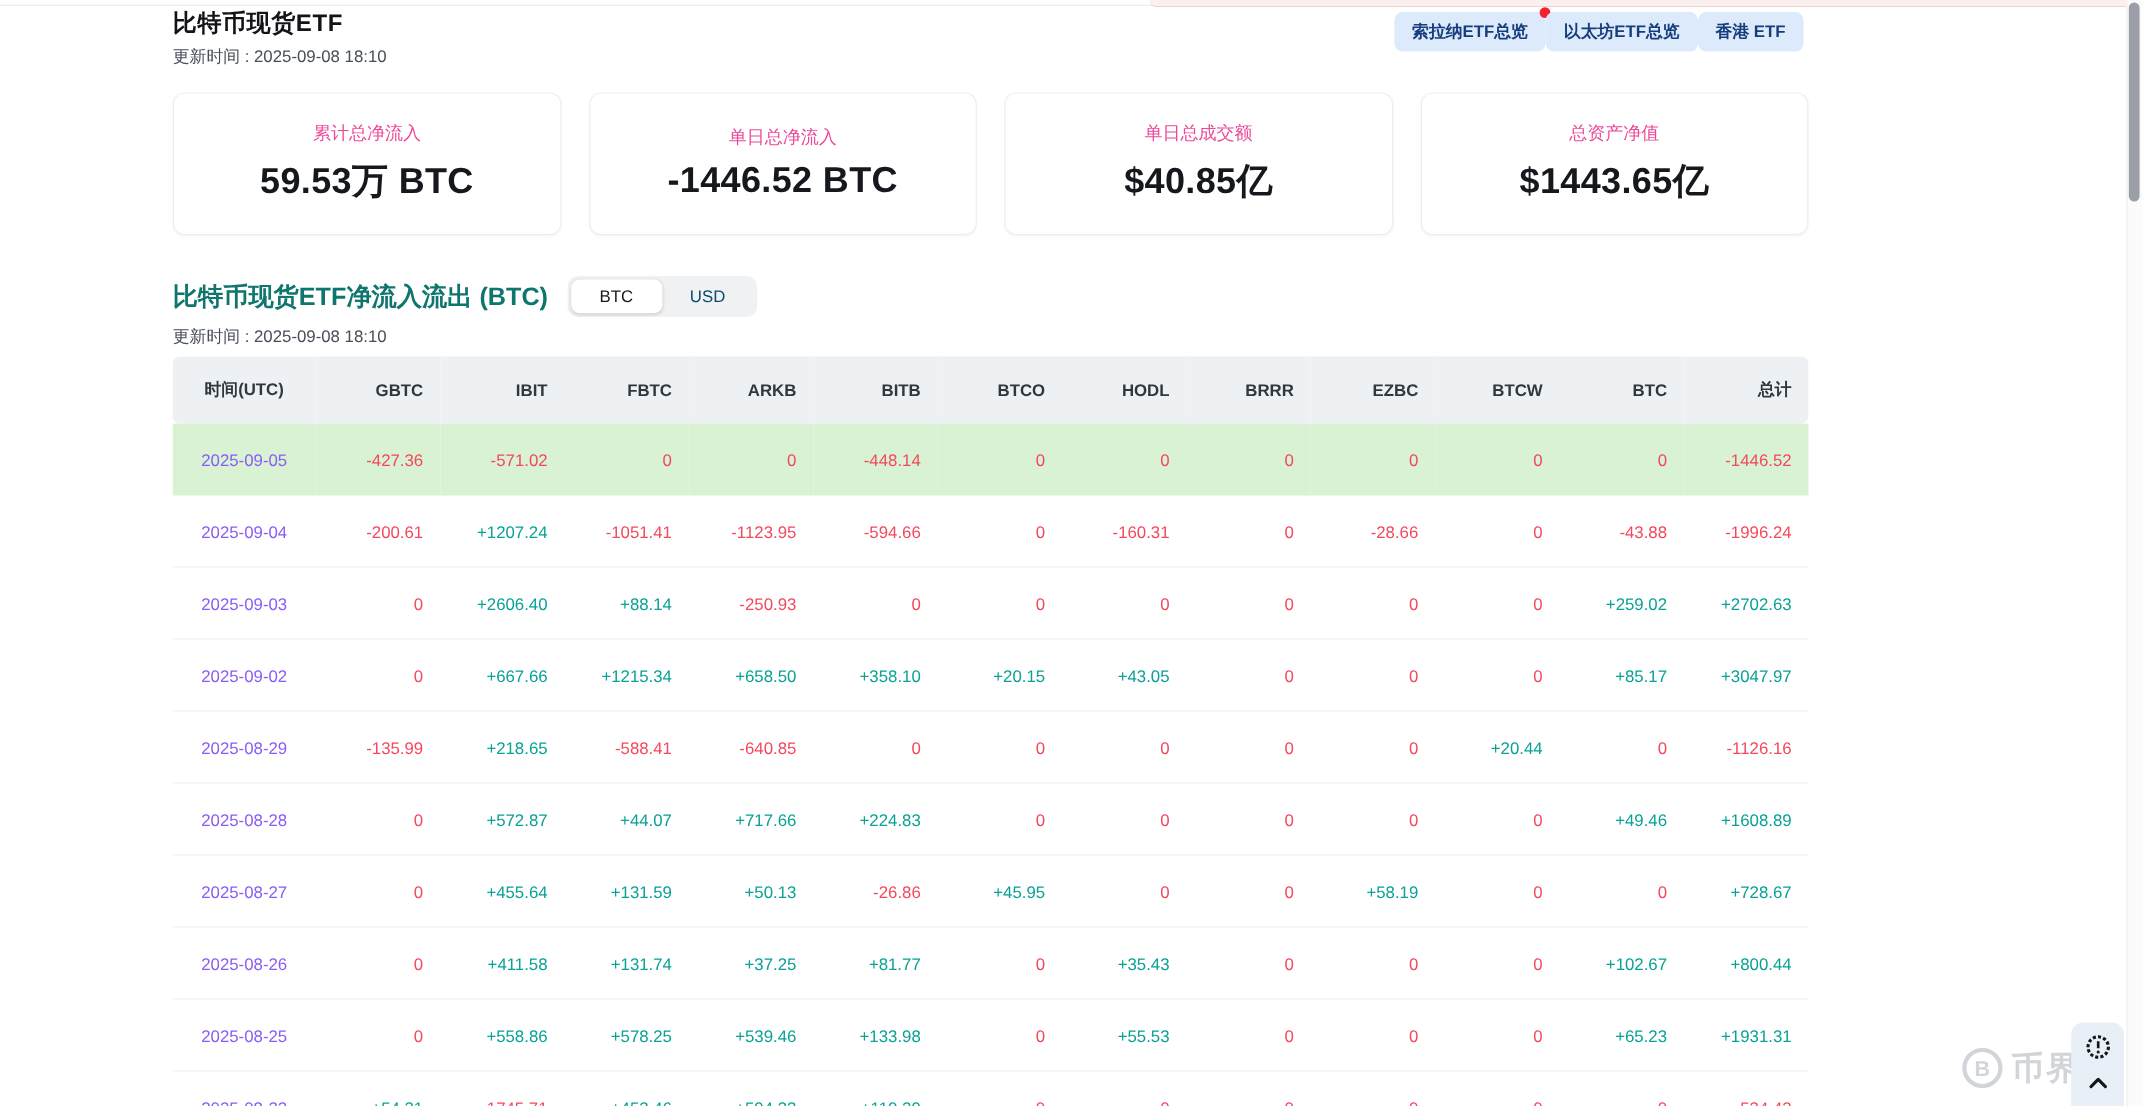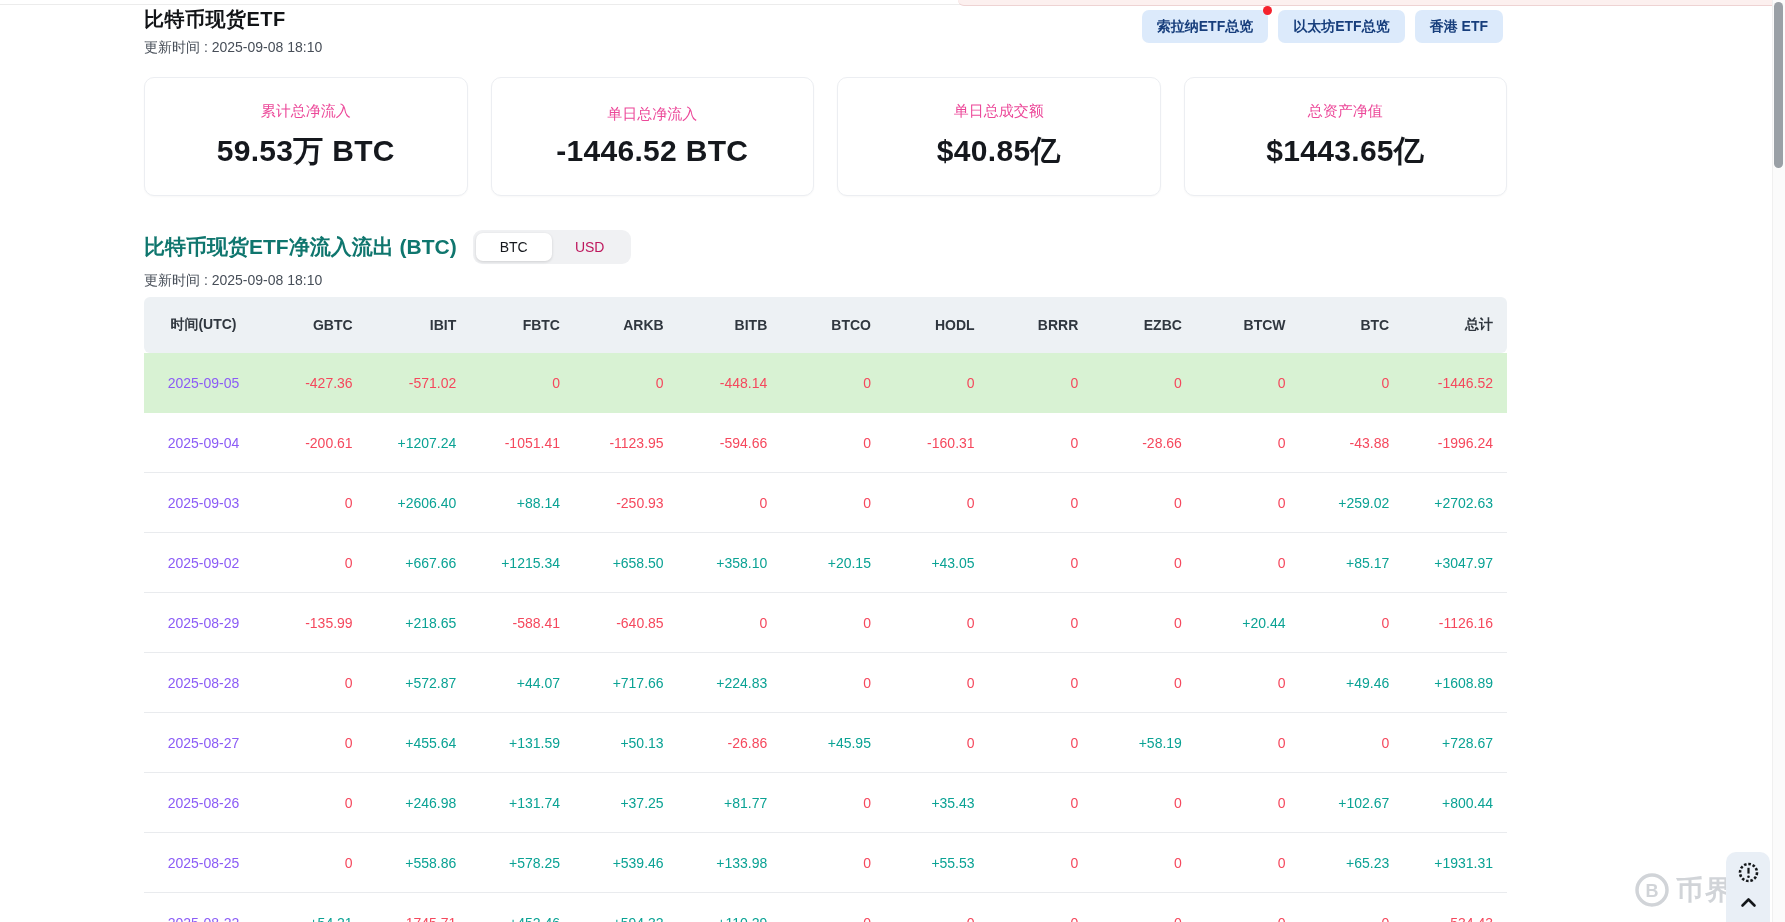--- a/index.html
+++ b/index.html
@@ -11,39 +11,39 @@
   
   .topline{position:absolute;top:4px;left:0;width:100%;height:1px;background:#ececec;}
   .topline-pink{position:absolute;top:0;left:958px;right:0;height:5px;background:#fcf0ef;
     border-bottom:1px solid #eed3d3;border-bottom-left-radius:6px;}
 
   .content{position:absolute;left:144px;top:0;width:1363px;}
 
   .page-title{margin-top:6px;font-size:20px;font-weight:bold;color:#121417;letter-spacing:.5px;}
   .updated{margin-top:6px;font-size:14px;color:#474e58;}
 
-  .nav-buttons{position:absolute;top:10px;right:4px;display:flex;gap:10px;}
+  .nav-buttons{position:absolute;top:10px;right:4px;display:flex;}
   .nav-btn{position:relative;height:33px;padding:0 15px;display:flex;align-items:center;
     background:var(--btn-bg,#dceafb);color:var(--btn-text,#173e7c);font-size:14px;font-weight:bold;
     border-radius:7px;border:none;cursor:pointer;font-family:inherit;white-space:nowrap;}
   .nav-btn .badge{position:absolute;top:-4px;right:-4px;width:9px;height:9px;border-radius:50%;
     background:var(--badge,#f5222d);}
 
   .cards{display:flex;gap:23px;margin-top:20px;}
   .card{flex:1;height:119px;background:#fff;border:1px solid #eceef2;border-radius:10px;
     box-shadow:0 1px 2px rgba(0,0,0,.03);display:flex;flex-direction:column;align-items:center;
     justify-content:center;gap:10px;box-sizing:border-box;}
   .card-label{font-size:15px;color:#ec4899;}
   .card-value{font-size:30px;font-weight:bold;color:#15181d;letter-spacing:.3px;text-align:right;}
 
   .section-head{display:flex;align-items:center;gap:16px;margin-top:34px;}
   .section-title{font-size:21px;font-weight:bold;color:#0f766e;}
   .toggle{display:flex;background:#f0f1f3;border-radius:9px;padding:3px;height:34px;box-sizing:border-box;}
   .toggle-opt{min-width:52px;padding:0 12px;display:flex;align-items:center;justify-content:center;
-    font-size:14px;color:#be185d;border-radius:7px;cursor:pointer;}
+    font-size:14px;color:#0c4a6e;border-radius:7px;cursor:pointer;}
   .toggle-opt.selected{background:#fff;color:#15181d;box-shadow:0 1px 3px rgba(0,0,0,.14);}
 
   .updated2{margin-top:8px;}
 
   table.flow{width:100%;border-collapse:separate;border-spacing:0;table-layout:fixed;margin-top:7px;}
   table.flow th{height:56px;background:#edf1f4;font-size:14px;font-weight:bold;color:#30373f;
     text-align:right;padding:0 14px 0 0;box-sizing:border-box;}
   table.flow th:first-child{width:119px;text-align:center;padding:0;border-radius:6px 0 0 6px;}
   table.flow th:last-child{border-radius:0 6px 6px 0;}
   table.flow td{height:60px;font-size:14px;text-align:right;padding:0 14px 0 0;
@@ -230,21 +230,21 @@
           <td class="neg">0</td>
           <td class="neg">0</td>
           <td class="pos">+58.19</td>
           <td class="neg">0</td>
           <td class="neg">0</td>
           <td class="pos">+728.67</td>
         </tr>
         <tr>
           <td class="date">2025-08-26</td>
           <td class="neg">0</td>
-          <td class="pos">+246.98</td>
+          <td class="pos">+411.58</td>
           <td class="pos">+131.74</td>
           <td class="pos">+37.25</td>
           <td class="pos">+81.77</td>
           <td class="neg">0</td>
           <td class="pos">+35.43</td>
           <td class="neg">0</td>
           <td class="neg">0</td>
           <td class="neg">0</td>
           <td class="pos">+102.67</td>
           <td class="pos">+800.44</td>

